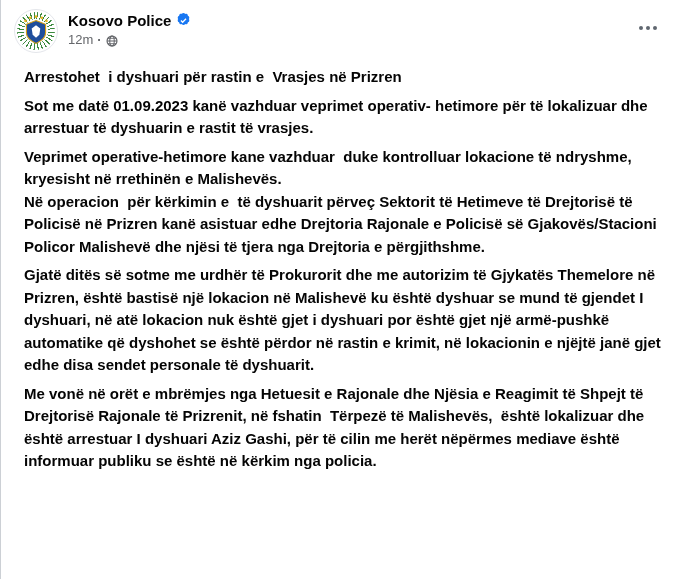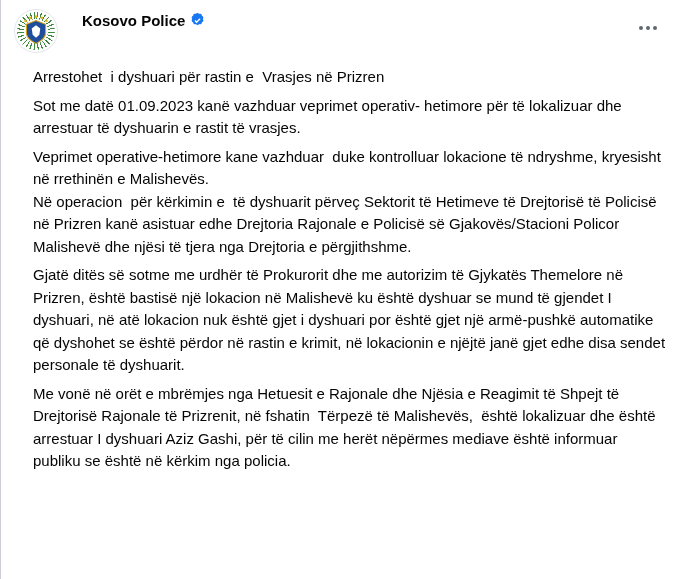--- a/index.html
+++ b/index.html
@@ -41,21 +41,21 @@
     background: repeating-conic-gradient(from 2deg, #3c8a3f 0deg 4deg, #ffffff 4deg 13deg);
   }
   .avatar .rays-mask {
     position: absolute;
     inset: 9px;
     border-radius: 50%;
     background: #ffffff;
   }
   .avatar svg { position: absolute; inset: 0; }
   .header-text {
-    margin-left: 24px;
+    margin-left: 10px;
     flex: 1 1 auto;
     padding-top: 2px;
     text-align: center;
   }
   .name-row { display: flex; align-items: center; gap: 5px; }
   .page-name {
     font-size: 15px;
     font-weight: 700;
     color: #050505;
     line-height: 19px;
@@ -81,21 +81,22 @@
     width: 32px;
     height: 24px;
     display: flex;
     align-items: center;
     justify-content: center;
     border-radius: 6px;
     cursor: pointer;
   }
   
   .post-body {
-    padding: 13px 16px 0 32px;
+    padding: 13px 16px 0 23px;
+    font-weight: bold;
   }
   .post-body p {
     font-size: 15px;
     line-height: 22.5px;
     color: #050505;
     white-space: pre-wrap;
     margin-bottom: 6px;
   }
 </style>
 </head>
@@ -120,20 +121,30 @@
     </div>
 
     <div class="header-text">
       <div class="name-row">
         <span class="page-name">Kosovo Police</span>
         <svg class="verified-badge" viewBox="0 0 24 24">
           <path fill="#1877f2" d="M12 0c1.1 0 2.1.6 2.7 1.5.9-.4 2.1-.4 3 .2.9.6 1.4 1.6 1.3 2.7 1 .3 1.9 1.1 2.2 2.2.3 1.1 0 2.2-.7 3 .7.8 1 1.9.7 3-.3 1.1-1.2 1.9-2.2 2.2.1 1.1-.4 2.1-1.3 2.7-.9.6-2.1.6-3 .2-.6.9-1.6 1.5-2.7 1.5s-2.1-.6-2.7-1.5c-.9.4-2.1.4-3-.2-.9-.6-1.4-1.6-1.3-2.7-1-.3-1.9-1.1-2.2-2.2-.3-1.1 0-2.2.7-3-.7-.8-1-1.9-.7-3C3.1 5.3 4 4.5 5 4.2 4.9 3.1 5.4 2.1 6.3 1.5c.9-.6 2.1-.6 3-.2C9.9.6 10.9 0 12 0z"></path>
           <path fill="#ffffff" d="M10.6 16.2l-3.4-3.4 1.5-1.5 1.9 1.9 4.7-4.7 1.5 1.5-6.2 6.2z"></path>
         </svg>
       </div>
+      <div class="meta-row">
+        <span class="timestamp">12m</span>
+        <span class="sep">·</span>
+        <svg class="globe-icon" viewBox="0 0 16 16">
+          <circle cx="8" cy="8" r="6.6" fill="none" stroke="#65676b" stroke-width="1.6"></circle>
+          <ellipse cx="8" cy="8" rx="3" ry="6.6" fill="none" stroke="#65676b" stroke-width="1.4"></ellipse>
+          <line x1="1.4" y1="8" x2="14.6" y2="8" stroke="#65676b" stroke-width="1.4"></line>
+          <path d="M2.5 4.4 H13.5 M2.5 11.6 H13.5" stroke="#65676b" stroke-width="1.2" fill="none"></path>
+        </svg>
+      </div>
     </div>
 
     <div class="more-button">
       <svg width="20" height="6" viewBox="0 0 20 6">
         <circle cx="3" cy="3" r="2" fill="#606770"></circle>
         <circle cx="10" cy="3" r="2" fill="#606770"></circle>
         <circle cx="17" cy="3" r="2" fill="#606770"></circle>
       </svg>
     </div>
 

